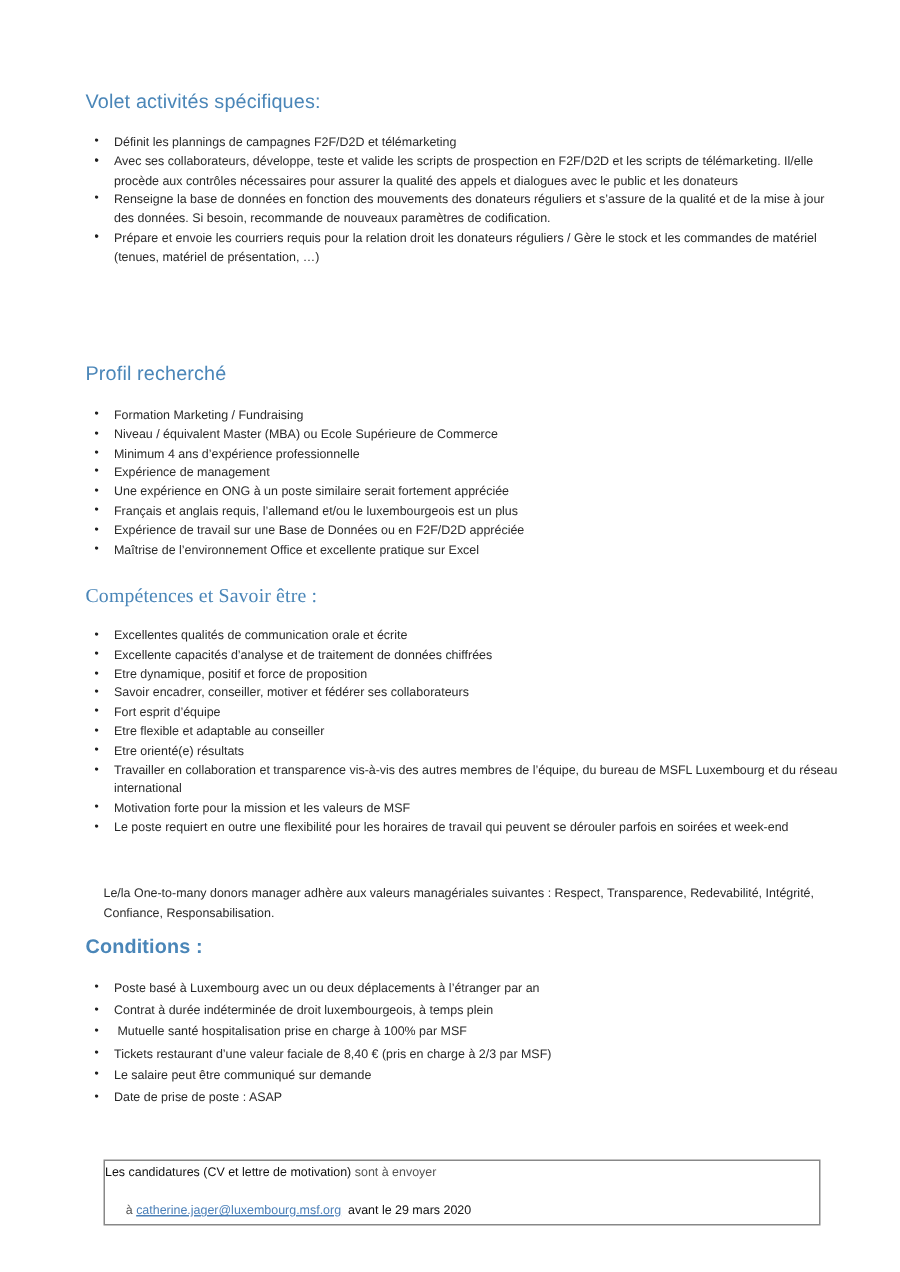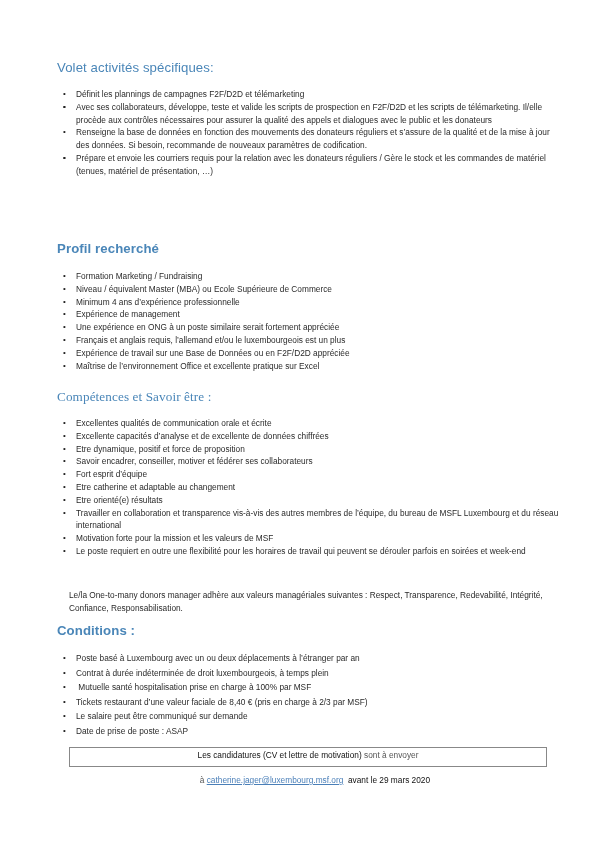--- a/index.html
+++ b/index.html
@@ -6,62 +6,62 @@
   body { width: 600px; height: 848px; position: relative; overflow: hidden;
          font-family: "Liberation Sans", sans-serif; color: #222222; }
   .page { position: absolute; left: 0; top: 0; width: 600px; height: 848px; }
   .section-title { position: absolute; left: 57px; font-size: 13.2px; color: #4a86b8;
                    letter-spacing: 0.1px; white-space: nowrap; }
   ul.blist { position: absolute; left: 0; margin: 0; padding: 0; list-style: none; width: 600px; }
   ul.blist li { position: relative; padding-left: 76px; padding-right: 36px; font-size: 8.3px;
                 line-height: 12.8px; color: #2a2a2a; }
   ul.blist li .bullet { position: absolute; left: 63px; top: 0; font-size: 8px; color: #222; }
   .para { position: absolute; left: 69px; width: 510px; font-size: 8.3px; line-height: 12.8px; color: #2a2a2a; }
-  .cand-box { position: absolute; left: 69px; top: 747px; width: 478px; height: 20px;
-              border: 1px solid #888888; box-sizing: border-box; text-align: center;
+  .cand-box { position: absolute; left: 69px; top: 773px; width: 478px; height: 44px;
+              border: 1px solid #888888; box-sizing: border-box; text-align: left;
               font-size: 8.3px; line-height: 12.5px; color: #111; padding-top: 1px; }
   .cand-box .bold { color: #111; }
   .cand-box .light { color: #555; }
   .cand-box a { color: #4a7fb8; text-decoration: underline; margin-top: 47px; }
 </style>
 </head>
 <body>
 
 <div class="page">
 
   <div class="section-title" style="top:60px;">Volet activités spécifiques:</div>
   <ul class="blist" style="top:88px;">
     <li><span class="bullet">•</span><span>Définit les plannings de campagnes F2F/D2D et télémarketing</span></li>
     <li><span class="bullet">•</span></li>
     <li><span class="bullet">•</span><span>Avec ses collaborateurs, développe, teste et valide les scripts de prospection en F2F/D2D et les scripts de télémarketing. Il/elle procède aux contrôles nécessaires pour assurer la qualité des appels et dialogues avec le public et les donateurs</span></li>
     <li><span class="bullet">•</span><span>Renseigne la base de données en fonction des mouvements des donateurs réguliers et s’assure de la qualité et de la mise à jour des données. Si besoin, recommande de nouveaux paramètres de codification.</span></li>
     <li><span class="bullet">•</span></li>
-    <li><span class="bullet">•</span><span>Prépare et envoie les courriers requis pour la relation avec les donateurs réguliers / Gère le stock et les commandes de matériel (tenues, matériel de présentation, …)</span></li>
+    <li><span class="bullet">•</span><span>Prépare et envoie les courriers requis pour la relation droit les donateurs réguliers / Gère le stock et les commandes de matériel (tenues, matériel de présentation, …)</span></li>
   </ul>
 
-  <div class="section-title" style="top:241px;font-weight:bold;">Profil recherché</div>
+  <div class="section-title" style="top:241px;">Profil recherché</div>
   <ul class="blist" style="top:270px;">
     <li><span class="bullet">•</span><span>Formation Marketing / Fundraising</span></li>
     <li><span class="bullet">•</span><span>Niveau / équivalent Master (MBA) ou Ecole Supérieure de Commerce</span></li>
     <li><span class="bullet">•</span><span>Minimum 4 ans d’expérience professionnelle</span></li>
     <li><span class="bullet">•</span><span>Expérience de management</span></li>
     <li><span class="bullet">•</span><span>Une expérience en ONG à un poste similaire serait fortement appréciée</span></li>
     <li><span class="bullet">•</span><span>Français et anglais requis, l’allemand et/ou le luxembourgeois est un plus</span></li>
     <li><span class="bullet">•</span><span>Expérience de travail sur une Base de Données ou en F2F/D2D appréciée</span></li>
     <li><span class="bullet">•</span><span>Maîtrise de l’environnement Office et excellente pratique sur Excel</span></li>
   </ul>
 
   <div class="section-title" style="top:389px;font-family:Liberation Serif, serif;">Compétences et Savoir être :</div>
   <ul class="blist" style="top:417px;">
     <li><span class="bullet">•</span><span>Excellentes qualités de communication orale et écrite</span></li>
-    <li><span class="bullet">•</span><span>Excellente capacités d’analyse et de excellente de données chiffrées</span></li>
+    <li><span class="bullet">•</span><span>Excellente capacités d’analyse et de traitement de données chiffrées</span></li>
     <li><span class="bullet">•</span><span>Etre dynamique, positif et force de proposition</span></li>
     <li><span class="bullet">•</span><span>Savoir encadrer, conseiller, motiver et fédérer ses collaborateurs</span></li>
     <li><span class="bullet">•</span><span>Fort esprit d’équipe</span></li>
-    <li><span class="bullet">•</span><span>Etre catherine et adaptable au changement</span></li>
+    <li><span class="bullet">•</span><span>Etre flexible et adaptable au conseiller</span></li>
     <li><span class="bullet">•</span><span>Etre orienté(e) résultats</span></li>
     <li><span class="bullet">•</span><span>Travailler en collaboration et transparence vis-à-vis des autres membres de l’équipe, du bureau de MSFL Luxembourg et du réseau international</span></li>
     <li><span class="bullet">•</span><span>Motivation forte pour la mission et les valeurs de MSF</span></li>
     <li><span class="bullet">•</span><span>Le poste requiert en outre une flexibilité pour les horaires de travail qui peuvent se dérouler parfois en soirées et week-end</span></li>
   </ul>
   <div class="para" style="top:589px;">Le/la  One-to-many donors manager adhère aux valeurs managériales suivantes : Respect, Transparence, Redevabilité, Intégrité, Confiance, Responsabilisation.</div>
 
   <div class="section-title" style="top:623px;font-weight:bold;">Conditions :</div>
   <ul class="blist" style="top:651px;">
     <li style="line-height:14.5px;"><span class="bullet">•</span><span>Poste basé à Luxembourg avec un ou deux déplacements à l’étranger par an</span></li>

